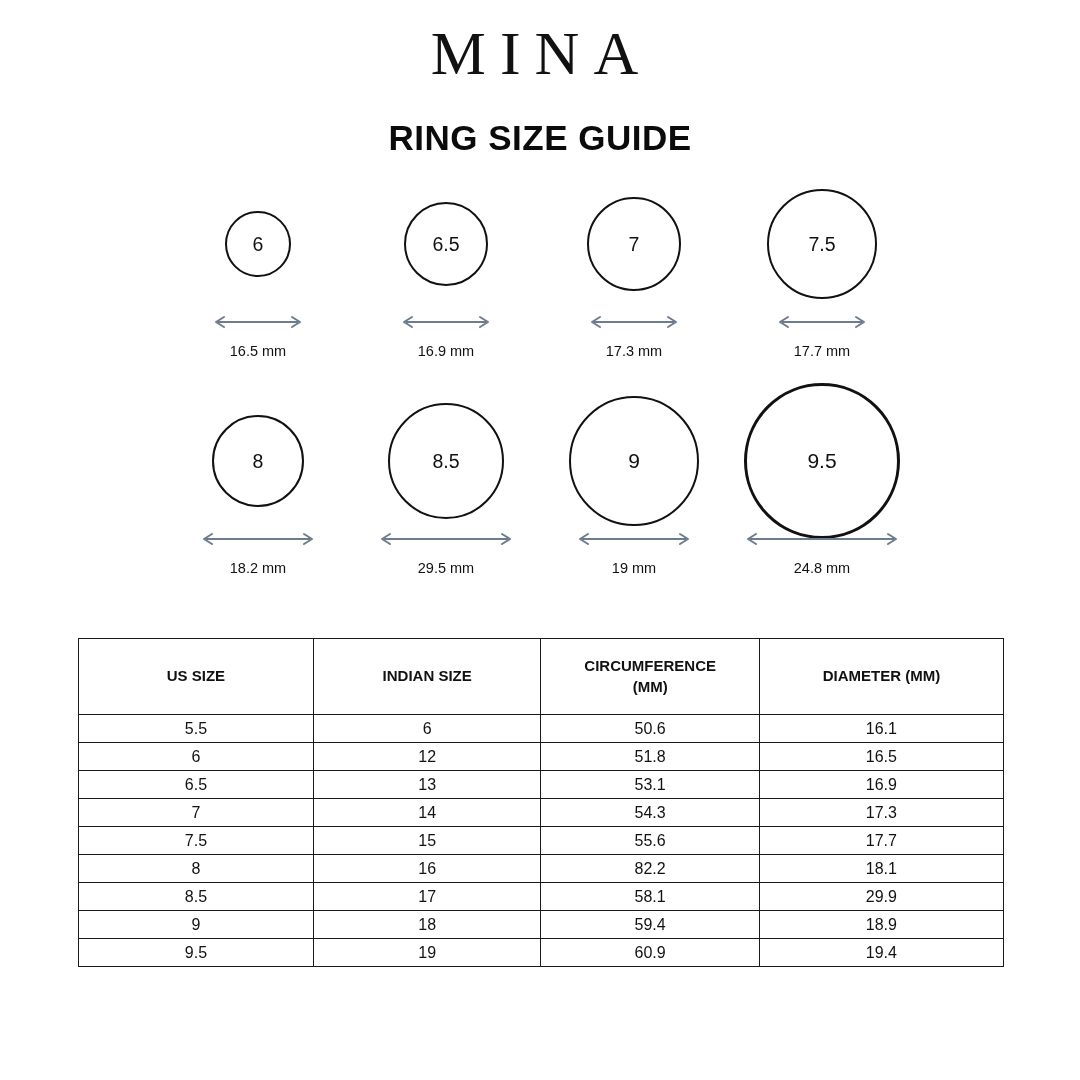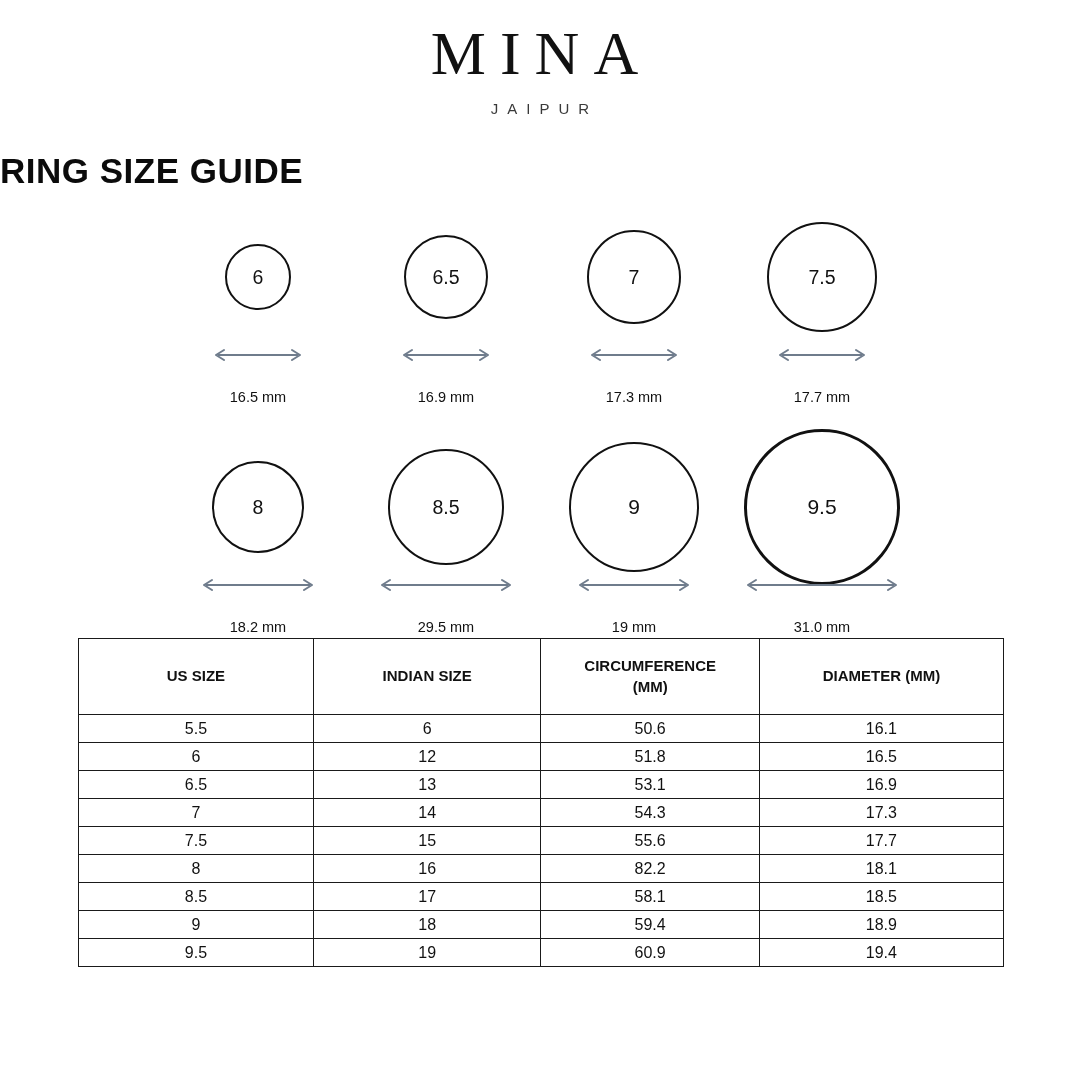--- a/index.html
+++ b/index.html
@@ -37,20 +37,21 @@
     margin-top: 16px;
     font-size: 15px;
     letter-spacing: 9px;
     color: #3a3a3a;
     font-weight: 400;
     padding-left: 9px;
   }
 
   
   .guide-title {
+    text-align: center;
     margin-top: 34px;
     font-size: 35px;
     font-weight: bold;
     letter-spacing: 0.5px;
     color: #0b0b0b;
   }
 
   
   .ring-row {
     display: flex;
@@ -82,21 +83,21 @@
     color: #111;
   }
   .arrow-wrap {
     margin-top: 8px;
     height: 20px;
     display: flex;
     align-items: center;
     justify-content: center;
   }
   .mm-label {
-    margin-top: 24px;
+    margin-top: 11px;
     font-size: 14.5px;
     color: #111;
   }
 
   
   .table-wrap {
     position: absolute;
     left: 78px;
     top: 638px;
     width: 926px;
@@ -128,21 +129,20 @@
   col.c3 { width: 23.6%; }
   col.c4 { width: 26.4%; }
 </style>
 </head>
 <body>
 
 <div class="page">
 
   <div class="brand">
     <div class="brand-name">MINA</div>
-    <div class="brand-sub">JAIPUR</div>
   </div>
 
   <div class="guide-title">RING SIZE GUIDE</div>
 
   <div class="ring-row row-1">
       <div class="ring-cell">
         <div class="circle-area">
           <div class="circle" style="width: 66px; height: 66px; border-width: 2px; font-size: 19.5px;">6</div>
         </div>
         <div class="arrow-wrap">
@@ -238,21 +238,21 @@
         <div class="circle-area">
           <div class="circle" style="width: 156px; height: 156px; border-width: 3px; font-size: 21px;">9.5</div>
         </div>
         <div class="arrow-wrap">
           <svg width="160" height="16" viewBox="0 0 160 16">
             <line x1="8" y1="8" x2="152" y2="8" stroke="#6f7c8c" stroke-width="2"></line>
             <polyline points="14,3 6,8 14,13" fill="none" stroke="#6f7c8c" stroke-width="2" stroke-linecap="round" stroke-linejoin="round"></polyline>
             <polyline points="146,3 154,8 146,13" fill="none" stroke="#6f7c8c" stroke-width="2" stroke-linecap="round" stroke-linejoin="round"></polyline>
           </svg>
         </div>
-        <div class="mm-label">31.0 mm</div>
+        <div class="mm-label">24.8 mm</div>
       </div>
     </div>
 
   <div class="table-wrap">
     <table>
       <colgroup>
           <col class="c1">
           <col class="c2">
           <col class="c3">
           <col class="c4">
@@ -308,21 +308,21 @@
           <tr>
             <td>8</td>
             <td>16</td>
             <td>82.2</td>
             <td>18.1</td>
           </tr>
           <tr>
             <td>8.5</td>
             <td>17</td>
             <td>58.1</td>
-            <td>18.5</td>
+            <td>29.9</td>
           </tr>
           <tr>
             <td>9</td>
             <td>18</td>
             <td>59.4</td>
             <td>18.9</td>
           </tr>
           <tr>
             <td>9.5</td>
             <td>19</td>

